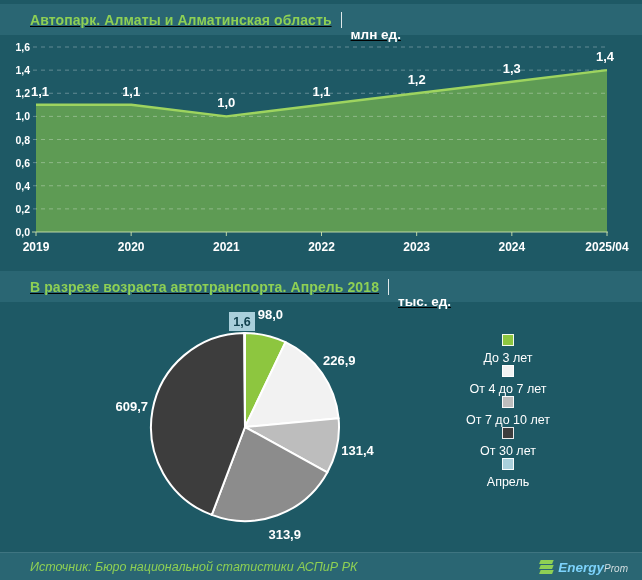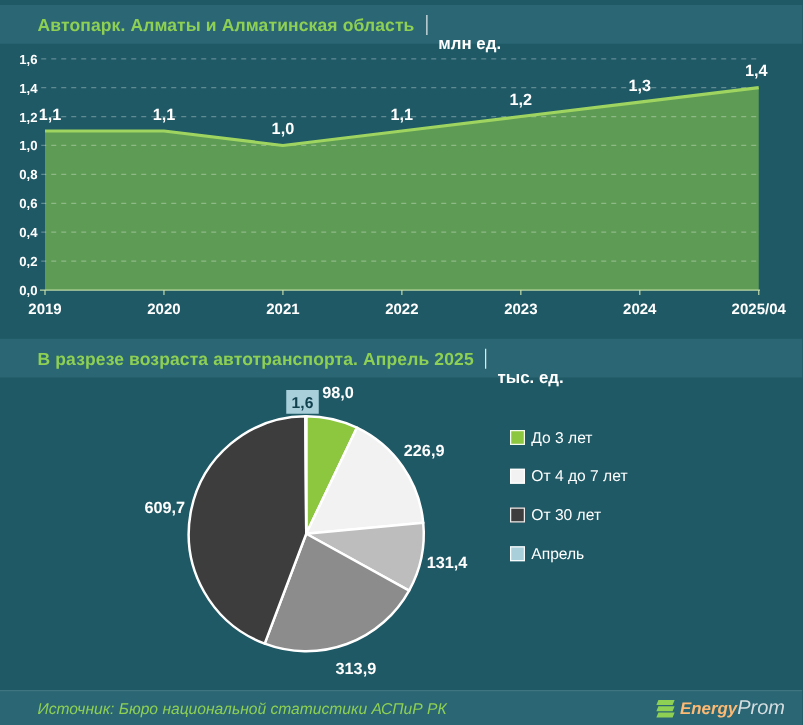--- a/index.html
+++ b/index.html
@@ -9,49 +9,49 @@
     --white:#ffffff;
   }
   html,body{margin:0;padding:0;}
   body{
     width:642px;height:580px;background:var(--bg);
     font-family:"Liberation Sans",sans-serif;overflow:hidden;position:relative;
   }
   .stage{position:absolute;inset:0;width:642px;height:580px;}
   .titlebar{
     position:absolute;left:0;right:0;height:31px;background:var(--bar);
-    display:flex;align-items:center;padding-left:30px;box-sizing:border-box;
+    display:flex;align-items:center;padding-left:30px;box-sizing:border-box;text-decoration:underline;
   }
   .titlebar .t-green{color:var(--green);font-weight:700;font-size:14px;letter-spacing:.1px;}
   .titlebar .sep{display:inline-block;width:1px;height:16px;background:rgba(255,255,255,.85);margin:0 9px;}
   .titlebar .t-unit{color:#fff;font-weight:700;font-size:13.5px;margin-top:30px;}
   #bar1{top:4px;}
   #bar2{top:271px;}
   #lineChart{position:absolute;top:38px;left:0;}
   #pieChart{position:absolute;top:302px;left:0;}
   .ytick{font:700 10.5px "Liberation Sans",sans-serif;fill:#ffffff;}
   .axis-label{font:700 12px "Liberation Sans",sans-serif;fill:#ffffff;}
   .pt-label{font:700 13px "Liberation Sans",sans-serif;fill:#ffffff;}
   .pie-label{font:700 13px "Liberation Sans",sans-serif;fill:#ffffff;}
   .box-label{font:700 12.5px "Liberation Sans",sans-serif;fill:#12414e;}
   .legend{position:absolute;left:408px;top:334px;width:200px;}
-  .legend-item{height:31px;display:flex;align-items:center;gap:5px;}
+  .legend-item{height:31px;display:flex;align-items:center;gap:5px;flex-direction:column;}
   .swatch{width:10px;height:10px;flex:0 0 10px;border:1px solid rgba(255,255,255,.9);box-sizing:content-box;}
   .legend-label{color:#fff;font-size:12.5px;}
   .footer{
     position:absolute;top:552px;left:0;right:0;height:28px;background:var(--bar);
     display:flex;align-items:center;justify-content:space-between;
     padding:0 14px 0 30px;box-sizing:border-box;border-top:1px solid rgba(255,255,255,.10);
   }
   .source{color:var(--green);font-style:italic;font-size:12.5px;}
   .logo{display:flex;align-items:center;gap:5px;}
   .logo-icon{display:flex;flex-direction:column;gap:1.5px;}
   .logo-icon i{display:block;width:13px;height:3.5px;background:var(--green);transform:skewX(-22deg);}
-  .logo-energy{color:#fdba74;font-weight:700;font-style:italic;font-size:13.5px;}
-  .logo-prom{color:#d4dee1;font-style:italic;font-size:16px;}
+  .logo-energy{color:#7dd3fc;font-weight:700;font-style:italic;font-size:13.5px;}
+  .logo-prom{color:#d4dee1;font-style:italic;font-size:10px;}
 </style>
 </head>
 <body>
 
 <div class="stage">
 
   <div class="titlebar" id="bar1">
     <span class="t-green">Автопарк. Алматы и Алматинская область</span>
     <span class="sep"></span>
     <span class="t-unit">млн ед.</span>
@@ -95,21 +95,21 @@
       <text x="40" y="57.8125" text-anchor="middle" class="pt-label">1,1</text>
       <text x="131.16666666666669" y="57.8125" text-anchor="middle" class="pt-label">1,1</text>
       <text x="226.33333333333334" y="69.375" text-anchor="middle" class="pt-label">1,0</text>
       <text x="321.5" y="57.8125" text-anchor="middle" class="pt-label">1,1</text>
       <text x="416.6666666666667" y="46.25000000000003" text-anchor="middle" class="pt-label">1,2</text>
       <text x="511.8333333333333" y="34.6875" text-anchor="middle" class="pt-label">1,3</text>
       <text x="605" y="23.12500000000003" text-anchor="middle" class="pt-label">1,4</text>
     </svg>
 
   <div class="titlebar" id="bar2">
-    <span class="t-green">В разрезе возраста автотранспорта. Апрель 2025</span>
+    <span class="t-green">В разрезе возраста автотранспорта. Апрель 2018</span>
     <span class="sep"></span>
     <span class="t-unit">тыс. ед.</span>
   </div>
 
   <svg id="pieChart" width="642" height="243" viewBox="0 0 642 243">
       <path d="M245,125 L245.00,31.00 A94,94 0 0 1 285.52,40.18 Z" fill="#8dc63f" stroke="#ffffff" stroke-width="2" stroke-linejoin="round"></path>
       <path d="M245,125 L285.52,40.18 A94,94 0 0 1 338.59,116.26 Z" fill="#f2f2f2" stroke="#ffffff" stroke-width="2" stroke-linejoin="round"></path>
       <path d="M245,125 L338.59,116.26 A94,94 0 0 1 327.29,170.44 Z" fill="#bdbdbd" stroke="#ffffff" stroke-width="2" stroke-linejoin="round"></path>
       <path d="M245,125 L327.29,170.44 A94,94 0 0 1 211.77,212.93 Z" fill="#8c8c8c" stroke="#ffffff" stroke-width="2" stroke-linejoin="round"></path>
       <path d="M245,125 L211.77,212.93 A94,94 0 0 1 244.32,31.00 Z" fill="#3d3d3d" stroke="#ffffff" stroke-width="2" stroke-linejoin="round"></path>
@@ -126,20 +126,24 @@
   <div class="legend">
       <div class="legend-item">
         <span class="swatch" style="background: rgb(141, 198, 63);"></span>
         <span class="legend-label">До 3 лет</span>
       </div>
       <div class="legend-item">
         <span class="swatch" style="background: rgb(242, 242, 242);"></span>
         <span class="legend-label">От 4 до 7 лет</span>
       </div>
       <div class="legend-item">
+        <span class="swatch" style="background: rgb(189, 189, 189);"></span>
+        <span class="legend-label">От 7 до 10 лет</span>
+      </div>
+      <div class="legend-item">
         <span class="swatch" style="background: rgb(61, 61, 61);"></span>
         <span class="legend-label">От 30 лет</span>
       </div>
       <div class="legend-item">
         <span class="swatch" style="background: rgb(169, 207, 219);"></span>
         <span class="legend-label">Апрель</span>
       </div>
     </div>
 
   <div class="footer">

